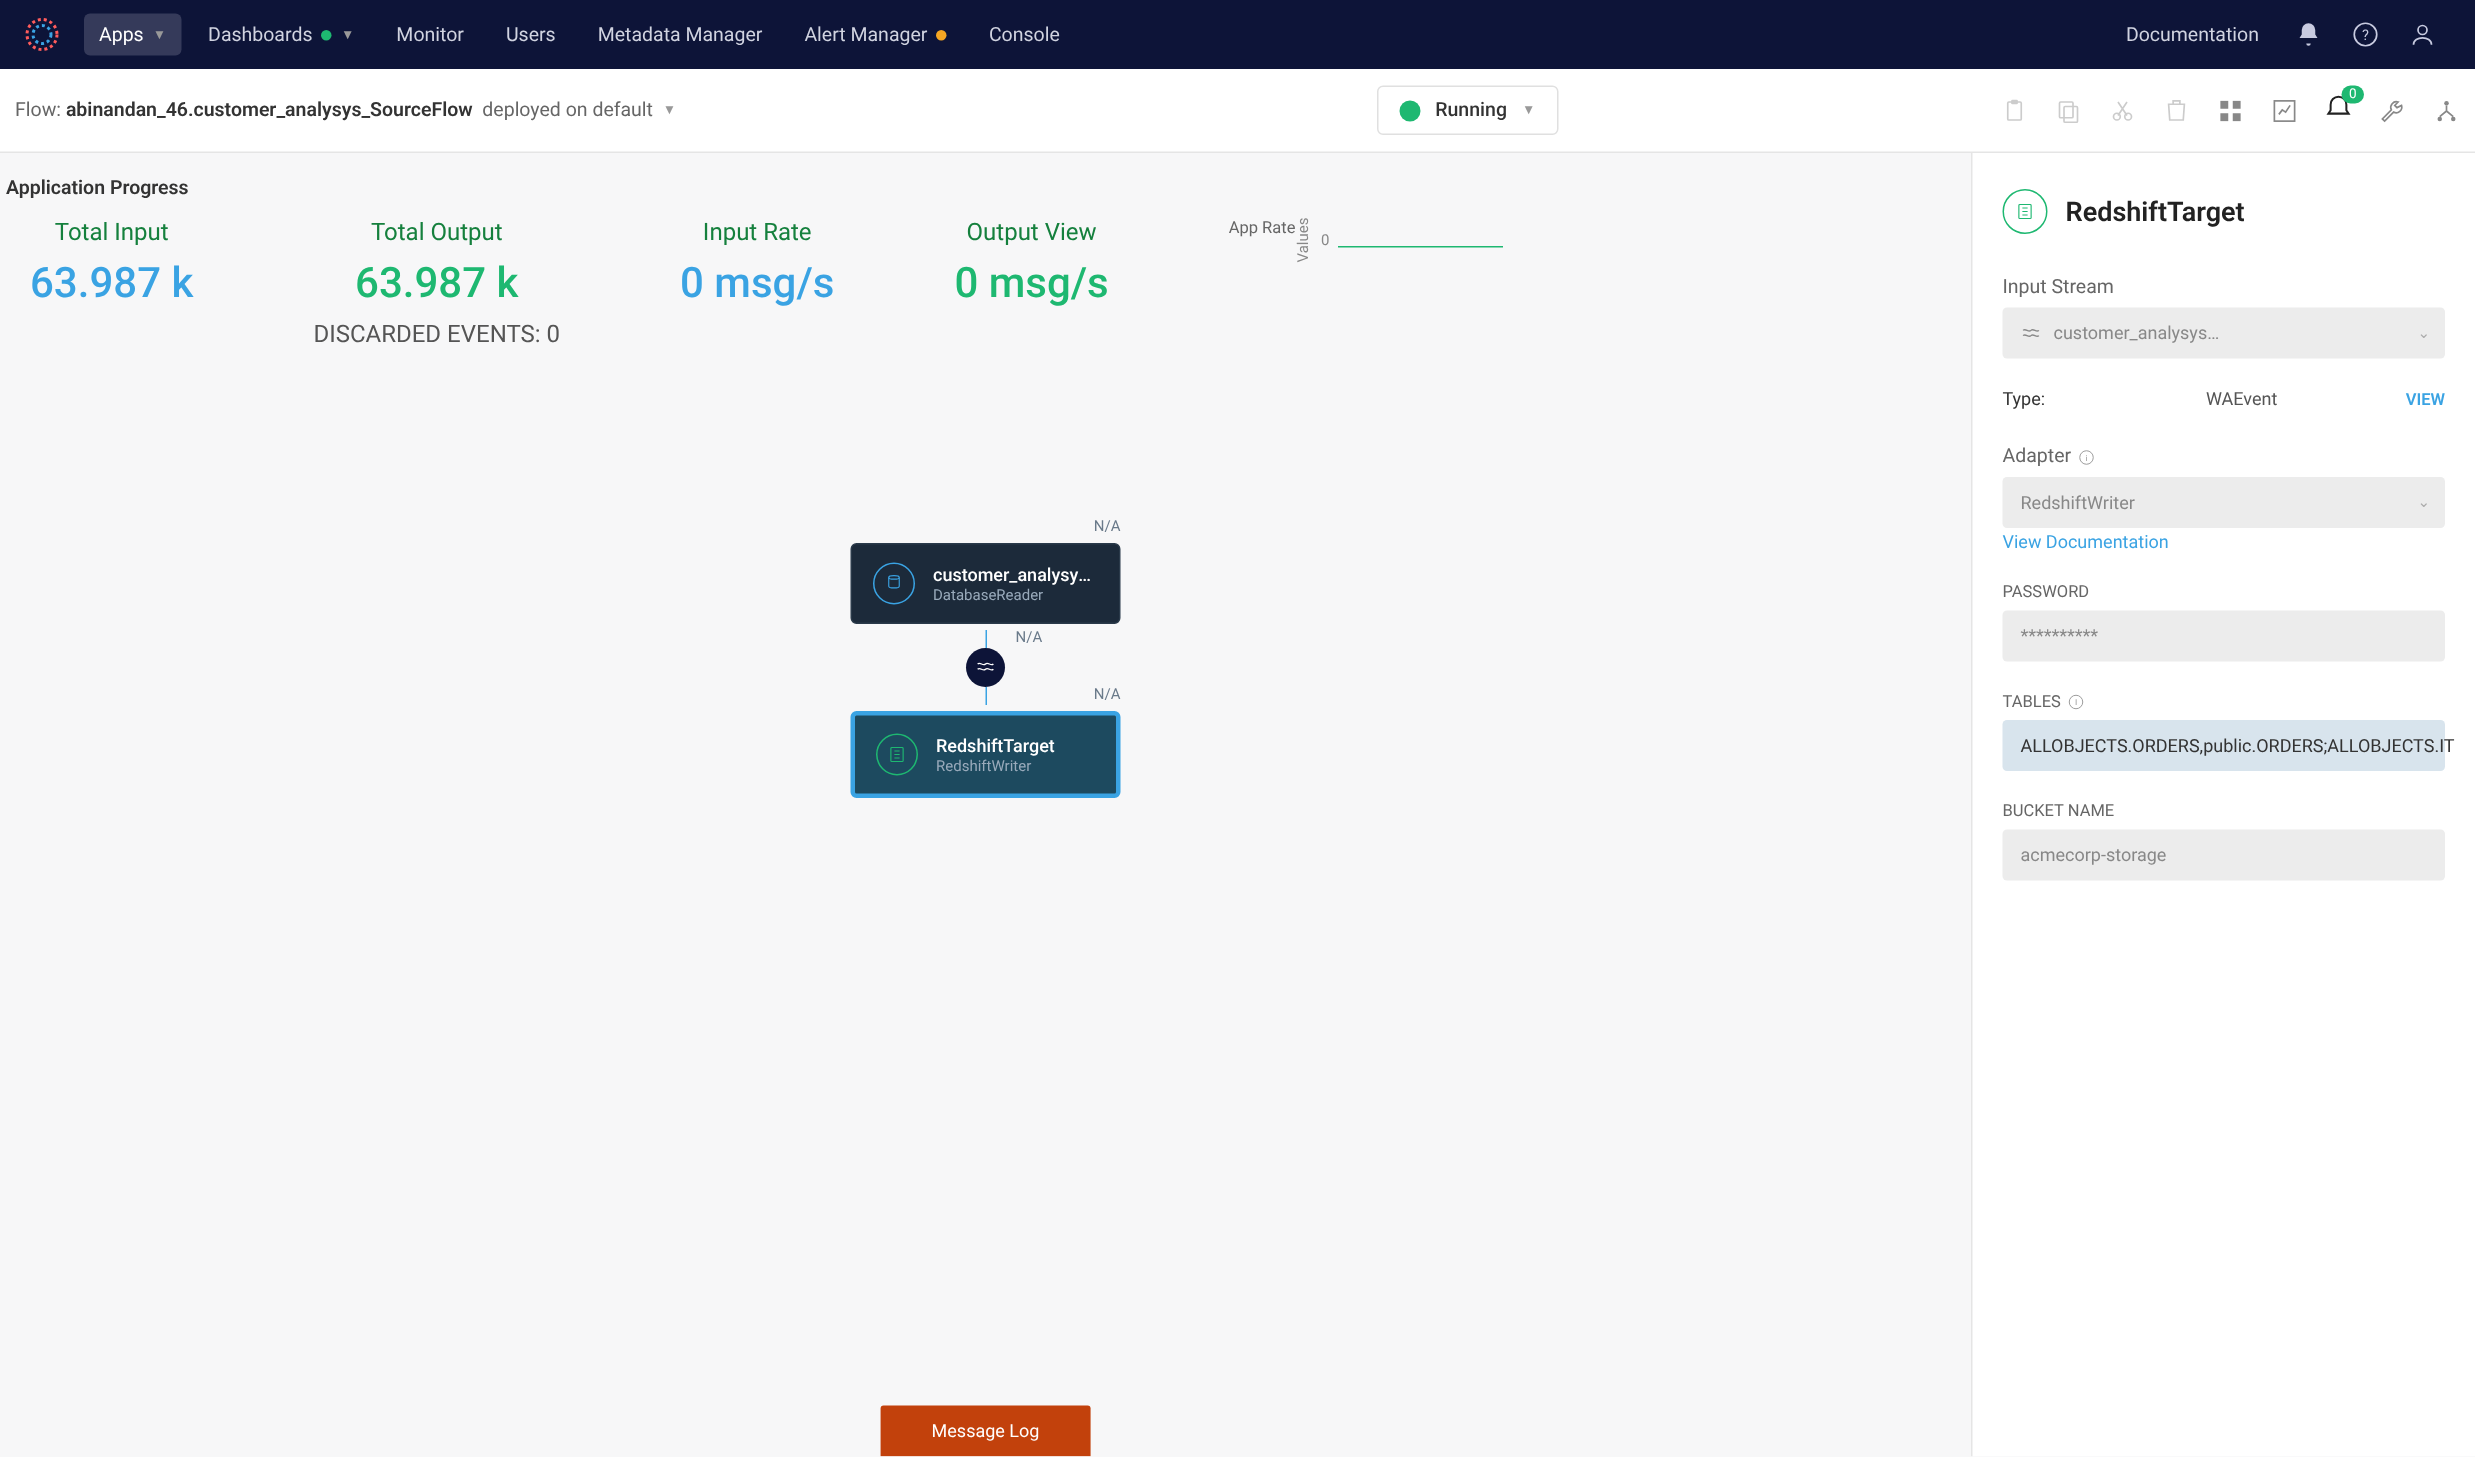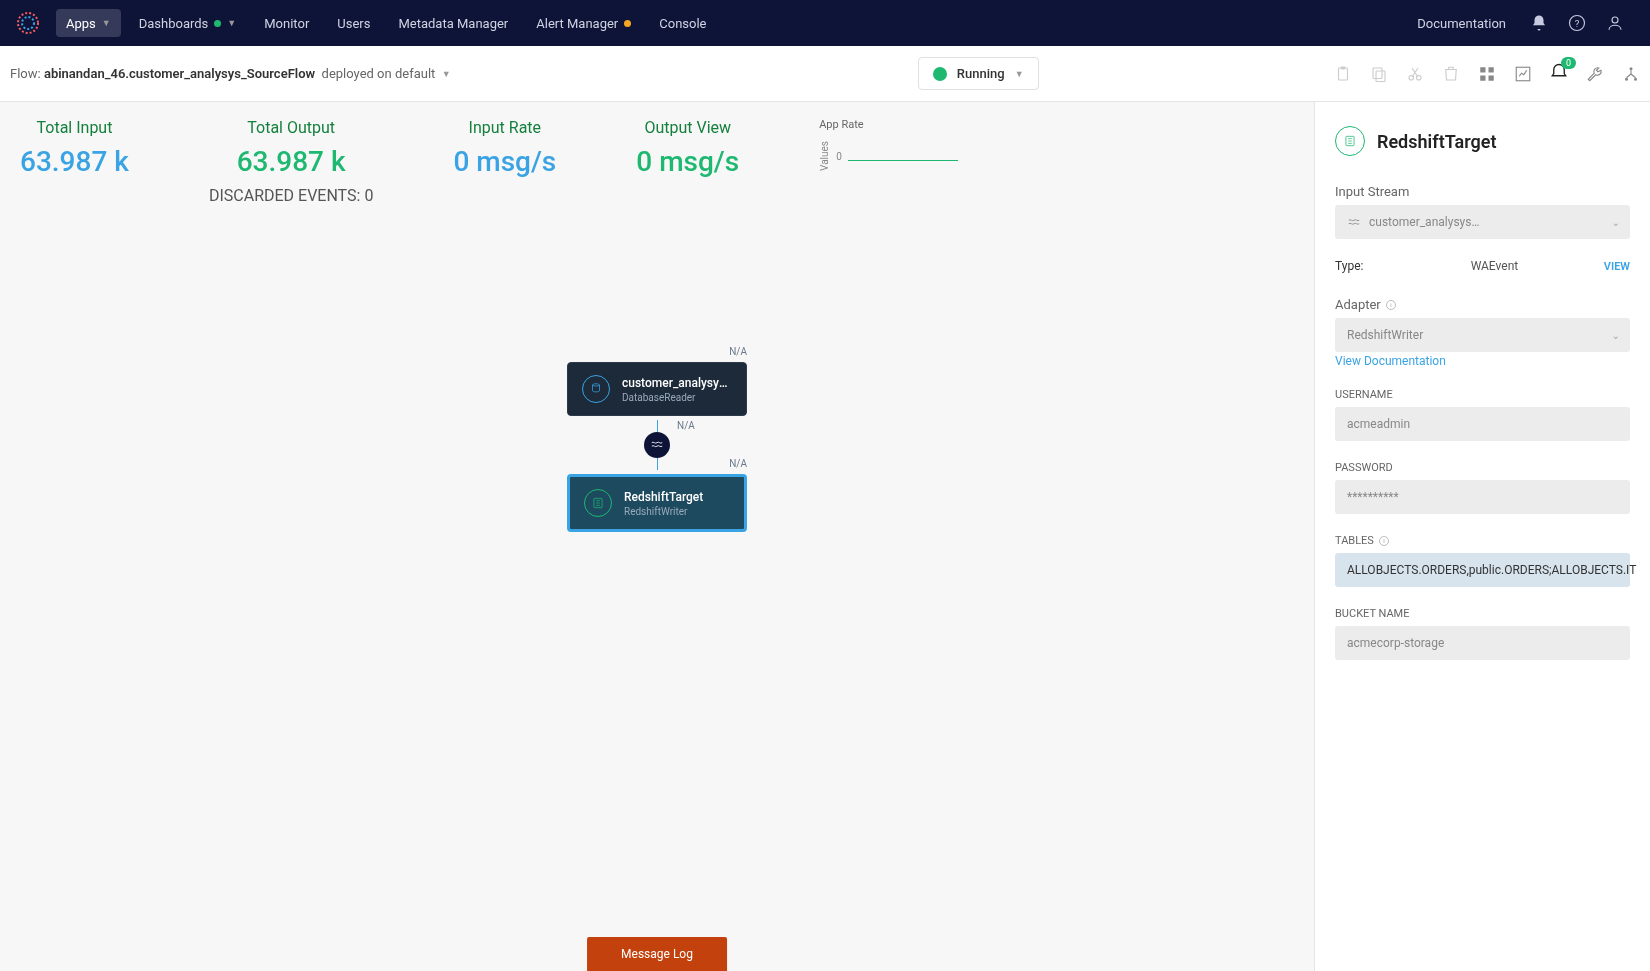--- a/index.html
+++ b/index.html
@@ -24,21 +24,21 @@
 .canvas{flex:1;position:relative;overflow:hidden}
 .progress-bar{padding:16px 0 0 0}
 .progress-title{font-size:13px;font-weight:600;color:#333;padding-left:4px;margin-bottom:12px}
 .metrics{display:flex;gap:80px;padding-left:20px;align-items:flex-start}
 .metric{text-align:center}
 .metric-label{font-size:16px;color:#15803d;margin-bottom:8px}
 .metric-val{font-size:28px;font-weight:500}
 .metric-val.blue{color:#3aa3e3}
 .metric-val.green{color:#1eb871}
 .discarded{font-size:16px;color:#555;margin-top:8px;text-align:left}
-.rate-chart{display:flex;flex-direction:column;font-size:10px;color:#888}
+.rate-chart{display:flex;flex-direction:row;font-size:10px;color:#888}
 .rate-chart .axis{display:flex;align-items:center;gap:6px}
 .rate-chart .line{width:110px;height:1px;background:#1eb871;margin-top:8px}
 .flow-area{position:absolute;left:50%;top:260px;transform:translateX(-50%)}
 .node{width:180px;border-radius:4px;padding:12px 14px;display:flex;gap:12px;align-items:center;color:#fff;position:relative}
 .node.src{background:#1c2a3a;border:1px solid #2a3a4a}
 .node.tgt{background:#1d4a5f;border:3px solid #3aa3e3}
 .node-icon{width:28px;height:28px;border:1.5px solid #3aa3e3;border-radius:50%;display:flex;align-items:center;justify-content:center;flex-shrink:0}
 .node-icon.g{border-color:#1eb871}
 .node-icon svg{width:14px;height:14px;fill:#3aa3e3}
 .node-icon.g svg{fill:#1eb871}
@@ -172,20 +172,21 @@
         <circle cx="6" cy="19" r="2"></circle>
         <circle cx="18" cy="19" r="2"></circle>
         <path d="M12 7v5m0 0l-6 5m6-5l6 5" stroke="#888" stroke-width="1.5" fill="none"></path>
       </svg>
   </div>
 </div>
 
 <div class="main">
   <div class="canvas">
     <div class="progress-bar">
+      <div class="progress-title">Application Progress</div>
       <div class="metrics">
         <div class="metric">
           <div class="metric-label">Total Input</div>
           <div class="metric-val blue">63.987 k</div>
         </div>
         <div class="metric">
           <div class="metric-label">Total Output</div>
           <div class="metric-val green">63.987 k</div>
           <div class="discarded">DISCARDED EVENTS: 0</div>
         </div>
@@ -291,26 +292,20 @@
           </svg>
         </div>
       <div class="field-box">
           <span>RedshiftWriter</span>
           <span class="chev">⌄</span>
         </div>
       <div class="link" style="">View Documentation</div>
     </div>
 
 
-    <div class="field">
-      <div class="field-lbl">USERNAME</div>
-      <div class="field-box">
-          <span>acmeadmin</span>
-        </div>
-    </div>
 
     <div class="field">
       <div class="field-lbl">PASSWORD</div>
       <div class="field-box">
           <span>**********</span>
         </div>
     </div>
 
     <div class="field">
       <div class="field-lbl">

